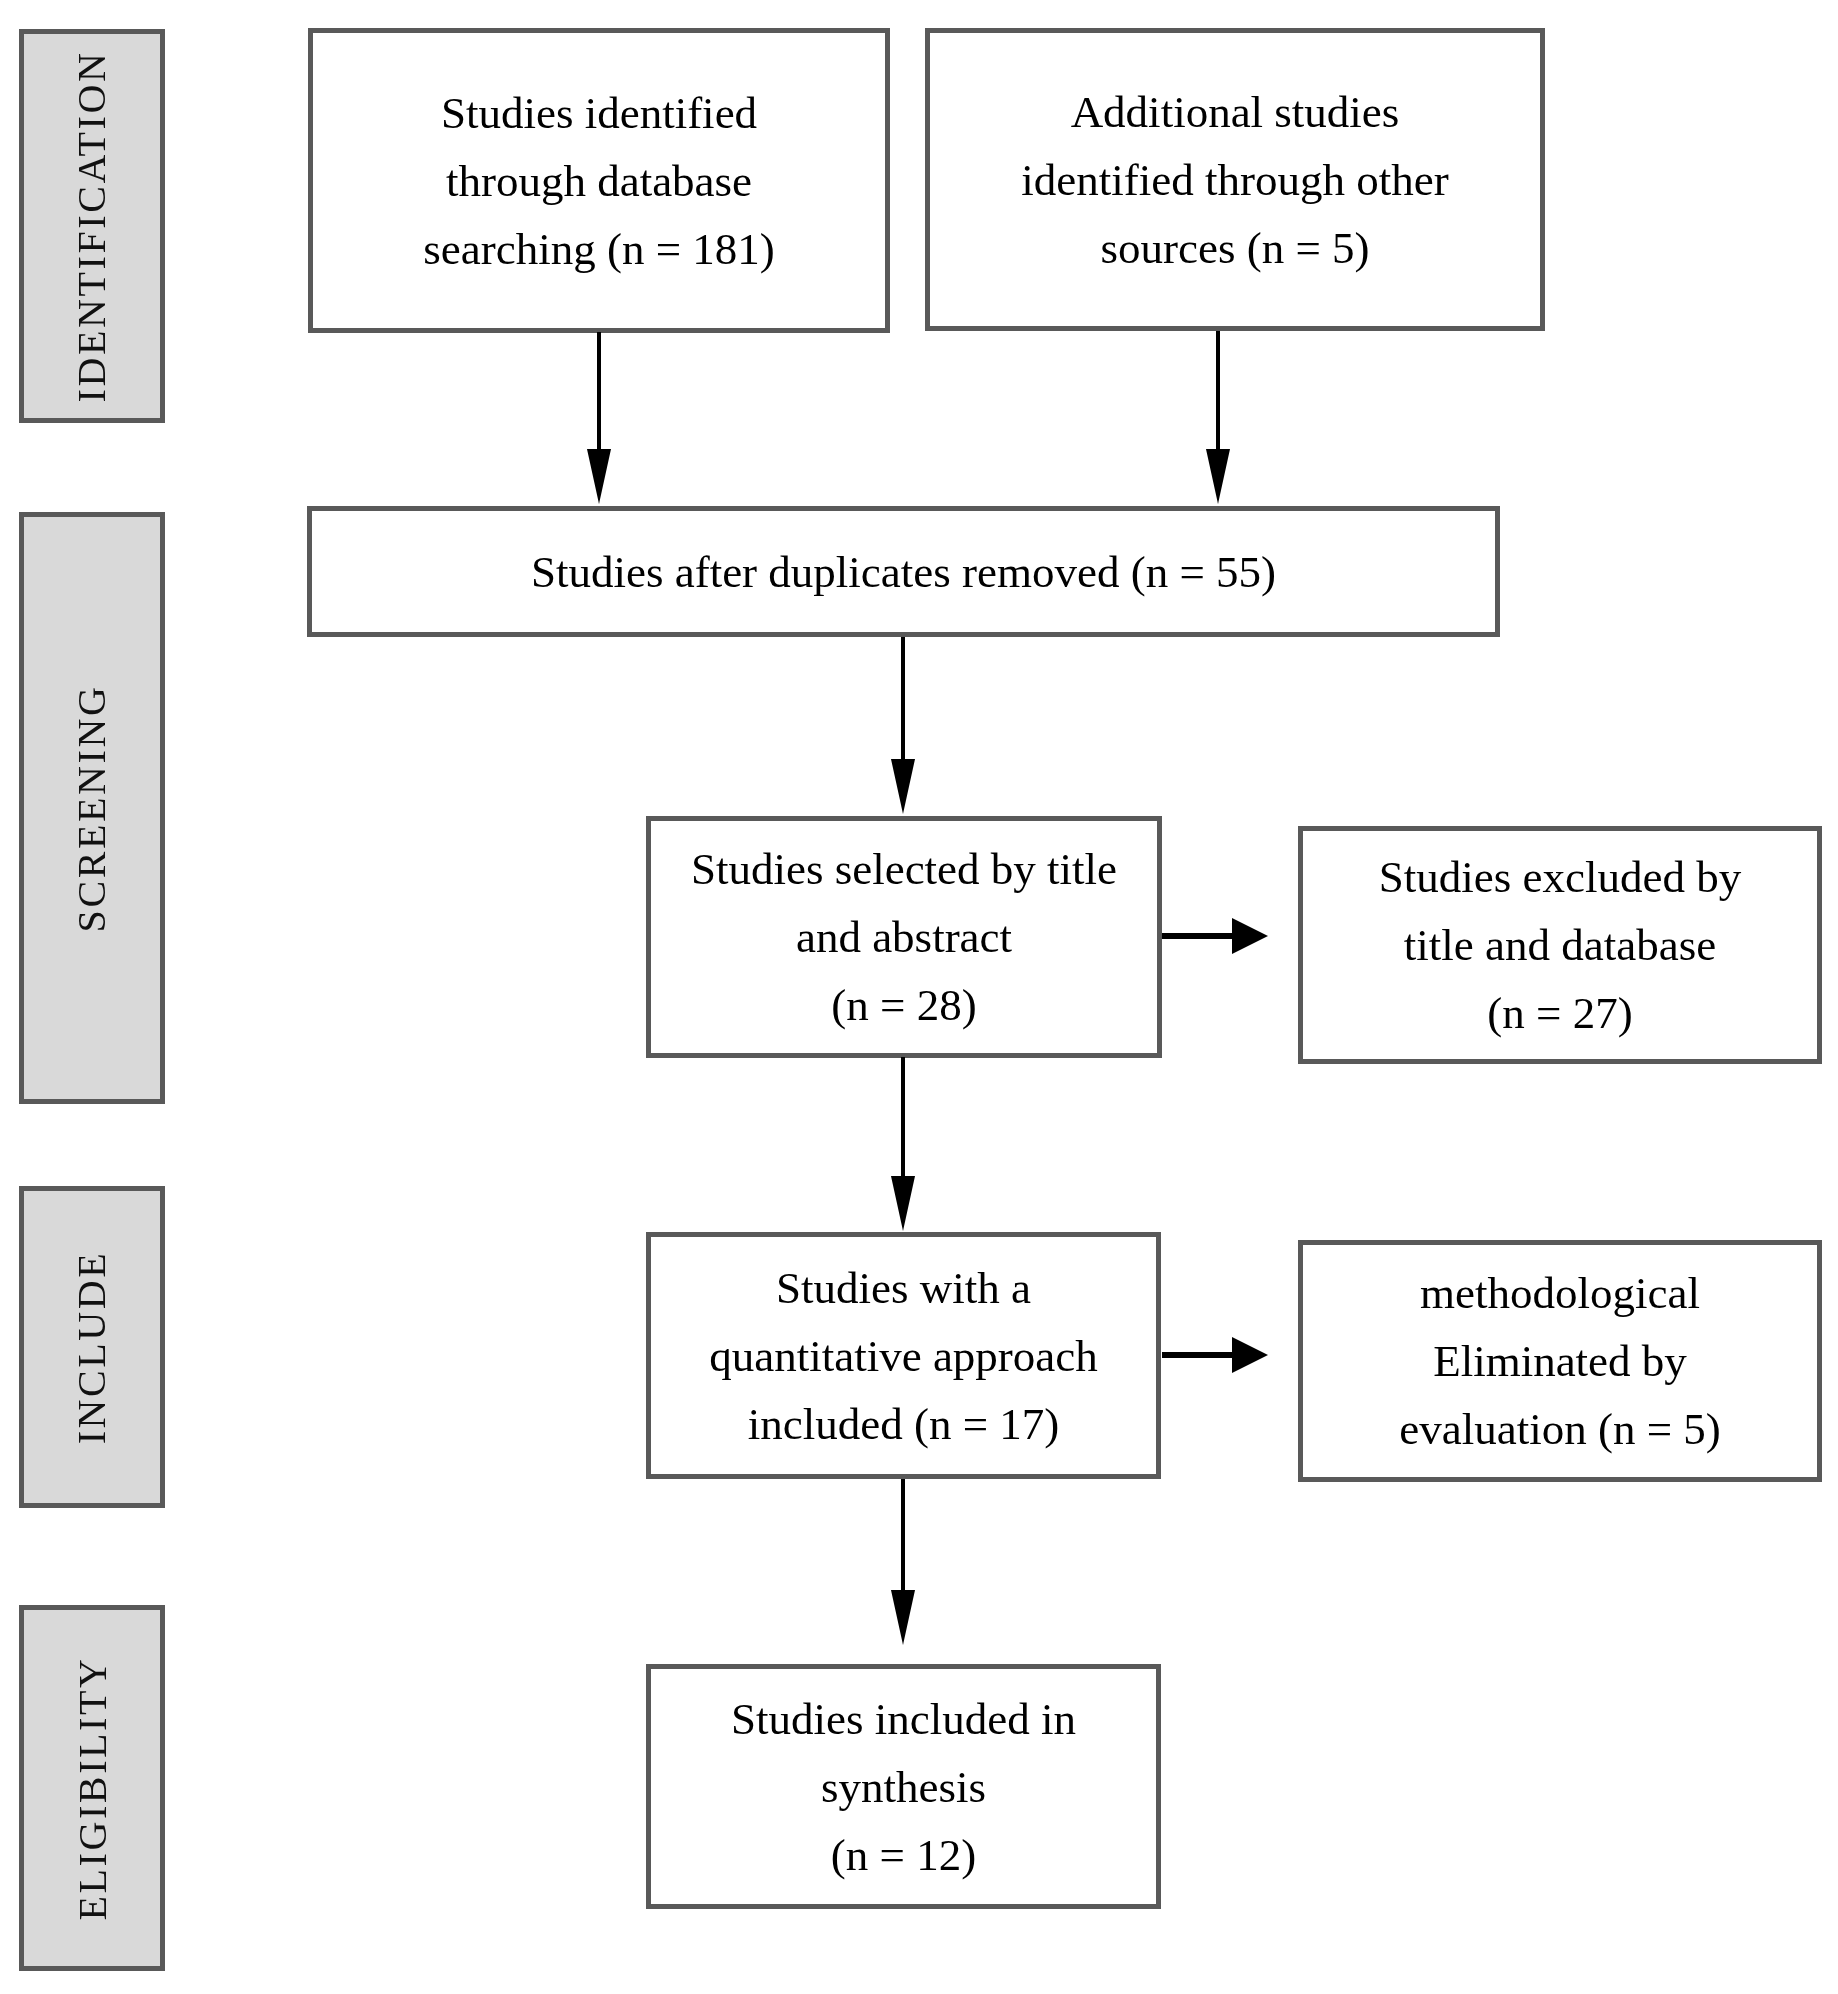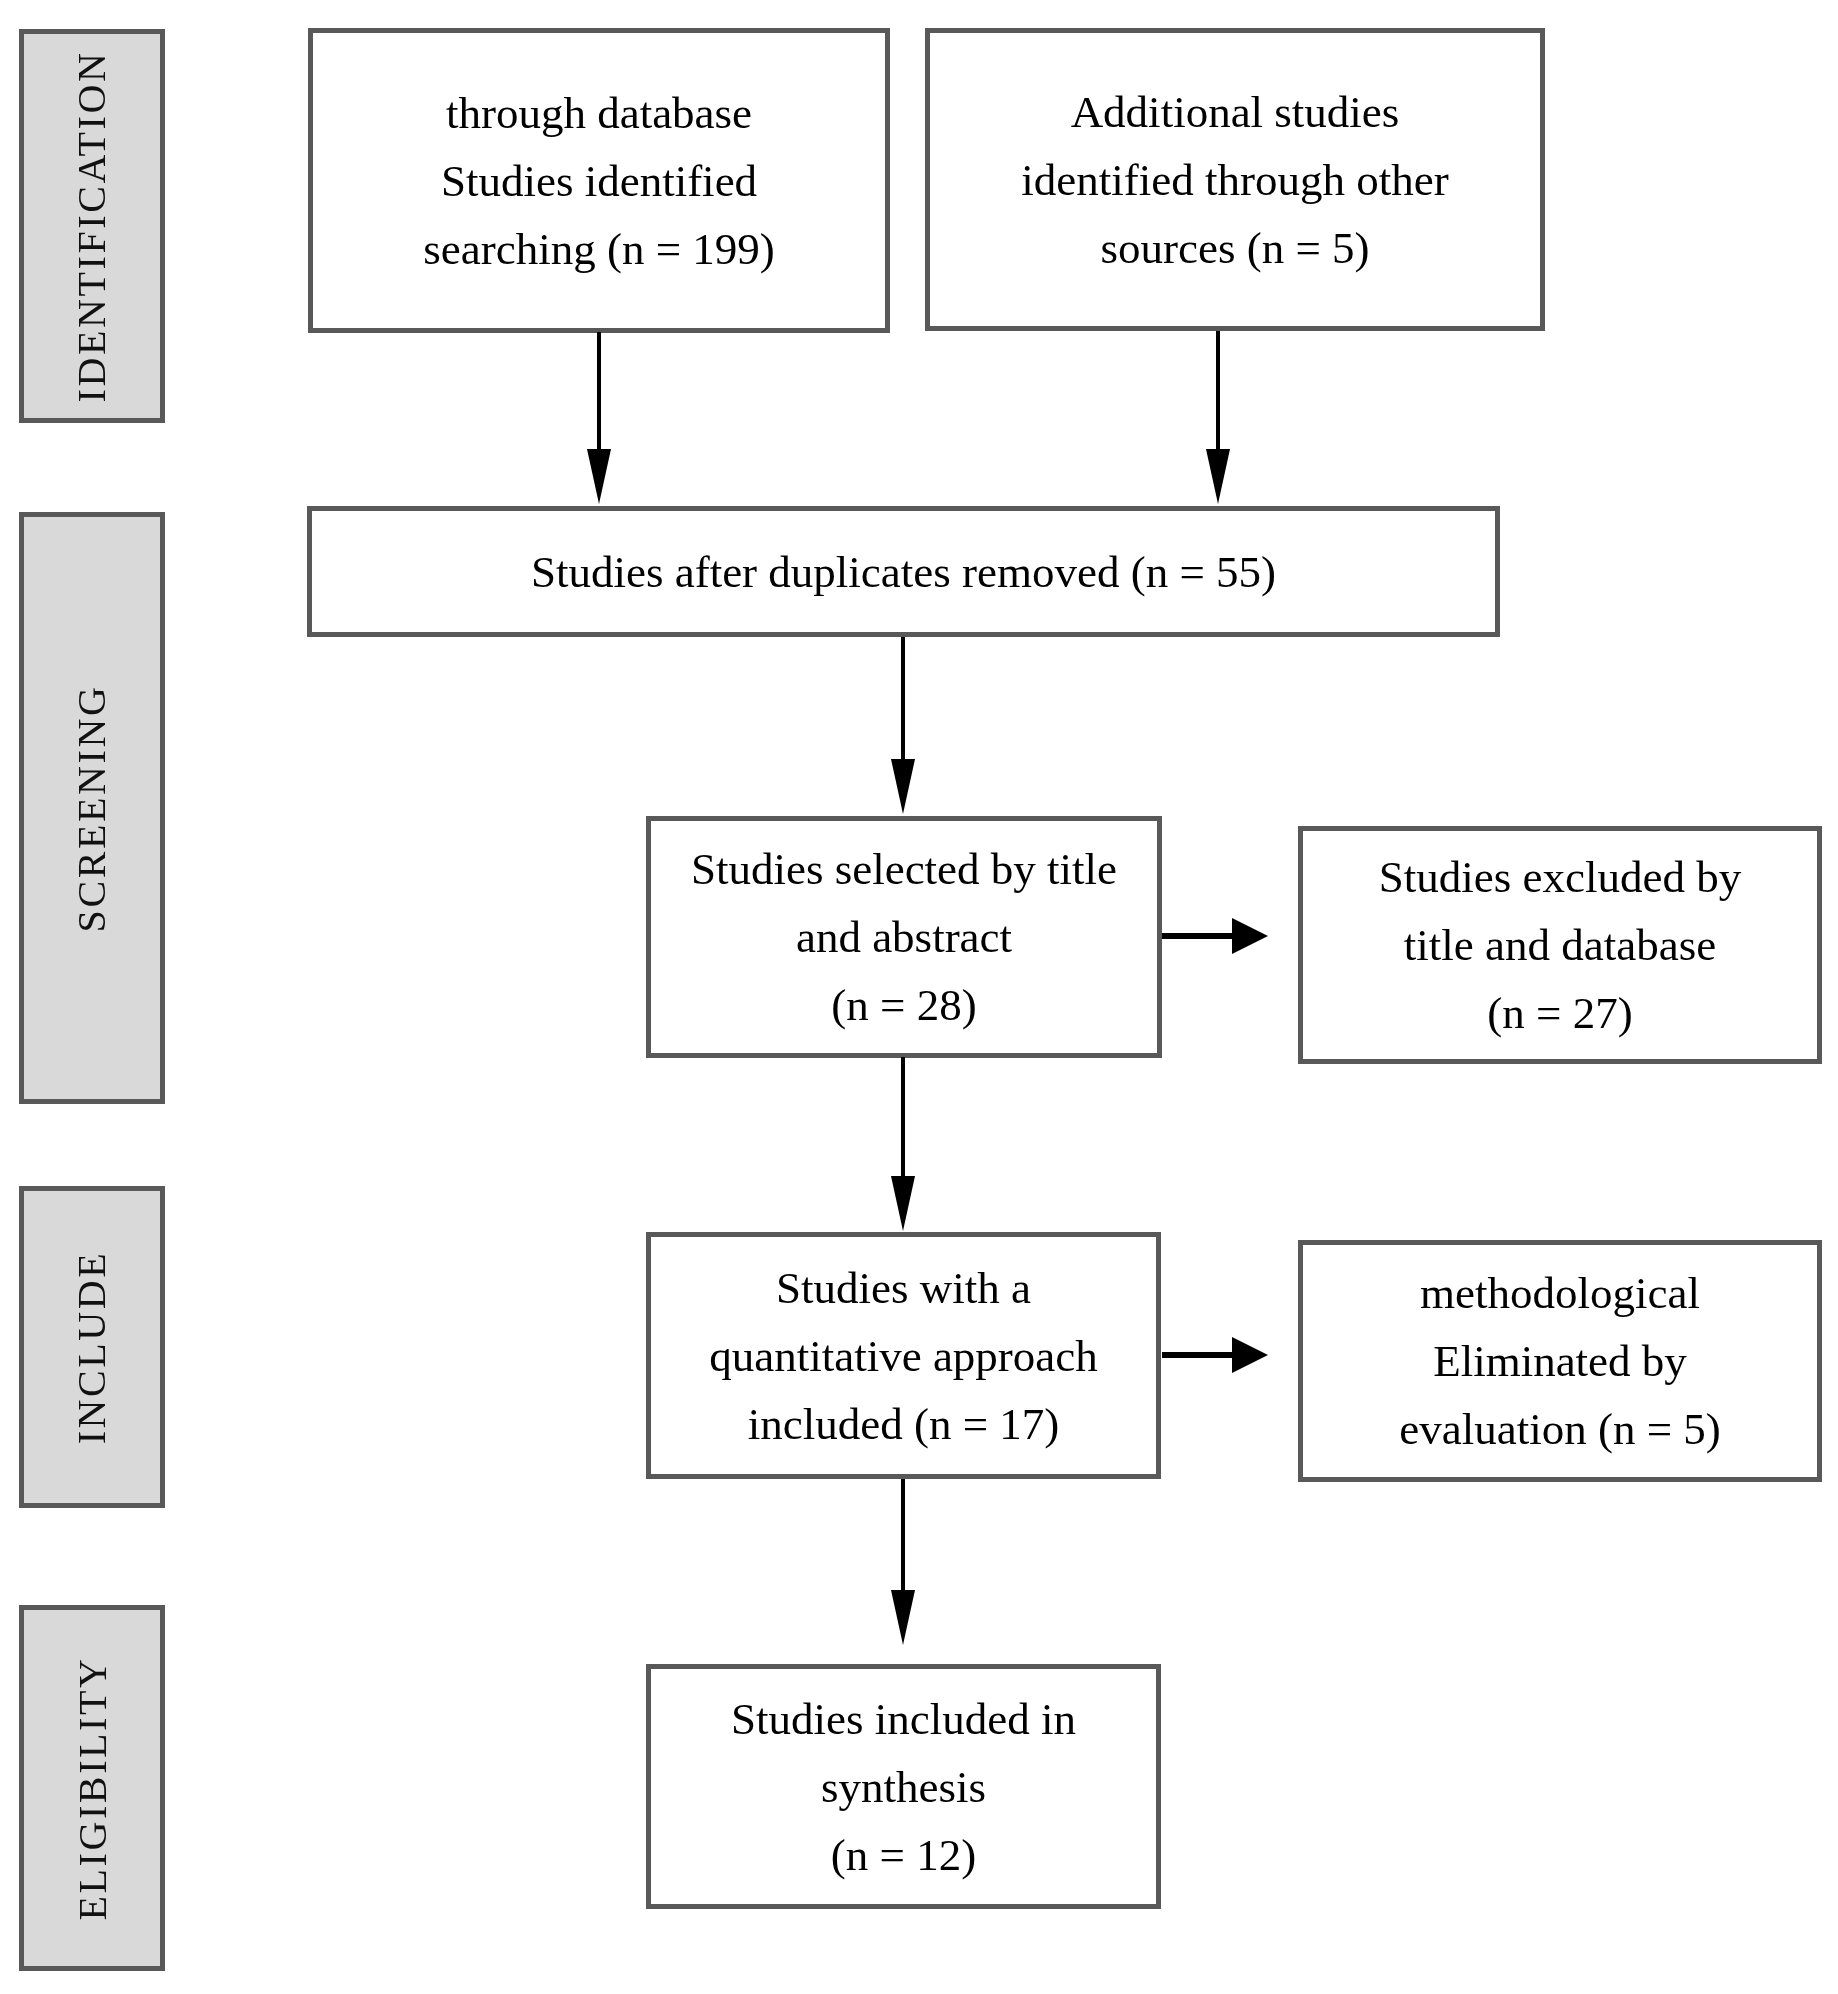--- a/index.html
+++ b/index.html
@@ -114,23 +114,23 @@
     <span class="vlabel">SCREENING</span>
   </div>
   <div class="band" id="band-include">
     <span class="vlabel">INCLUDE</span>
   </div>
   <div class="band" id="band-eligibility">
     <span class="vlabel">ELIGIBILITY</span>
   </div>
 
   <div class="fbox" id="box-database">
+    <div>Studies identified</div>
     <div>through database</div>
-    <div>Studies identified</div>
-    <div>searching (n = 199)</div>
+    <div>searching (n = 181)</div>
   </div>
 
   <div class="fbox" id="box-other">
     <div>Additional studies</div>
     <div>identified through other</div>
     <div>sources (n = 5)</div>
   </div>
 
   <div class="fbox" id="box-duplicates">
     <div>Studies after duplicates removed (n = 55)</div>

